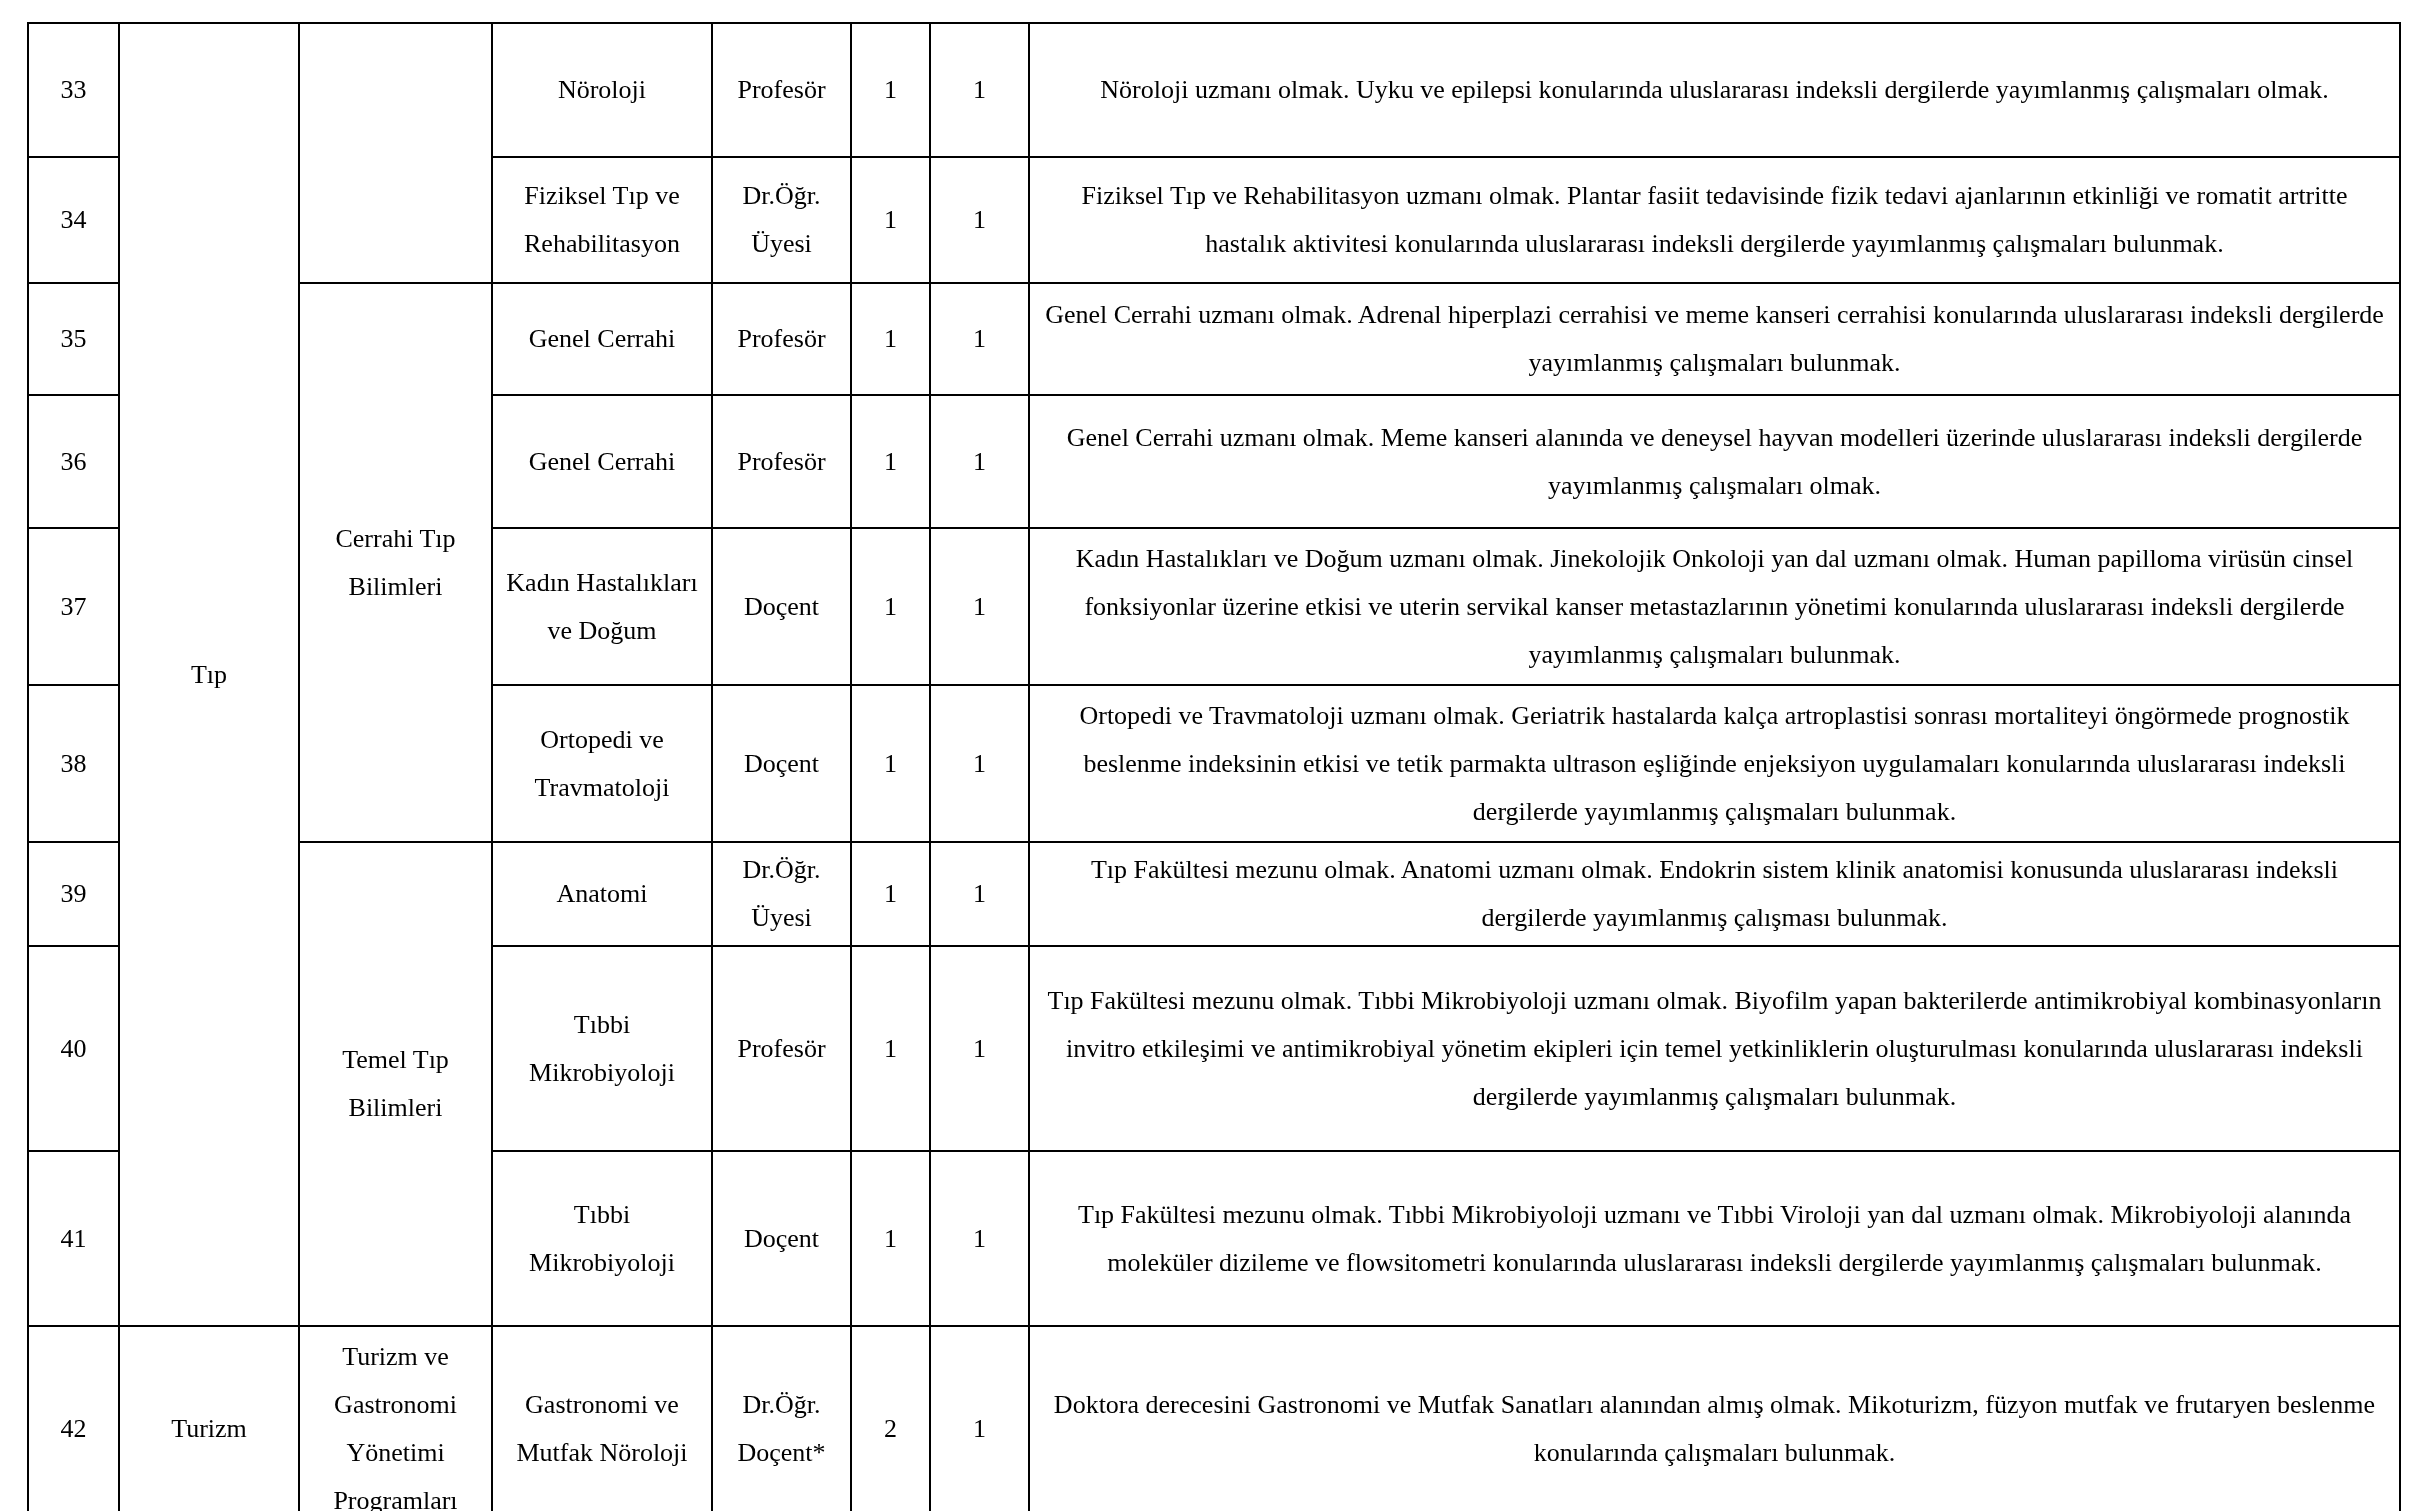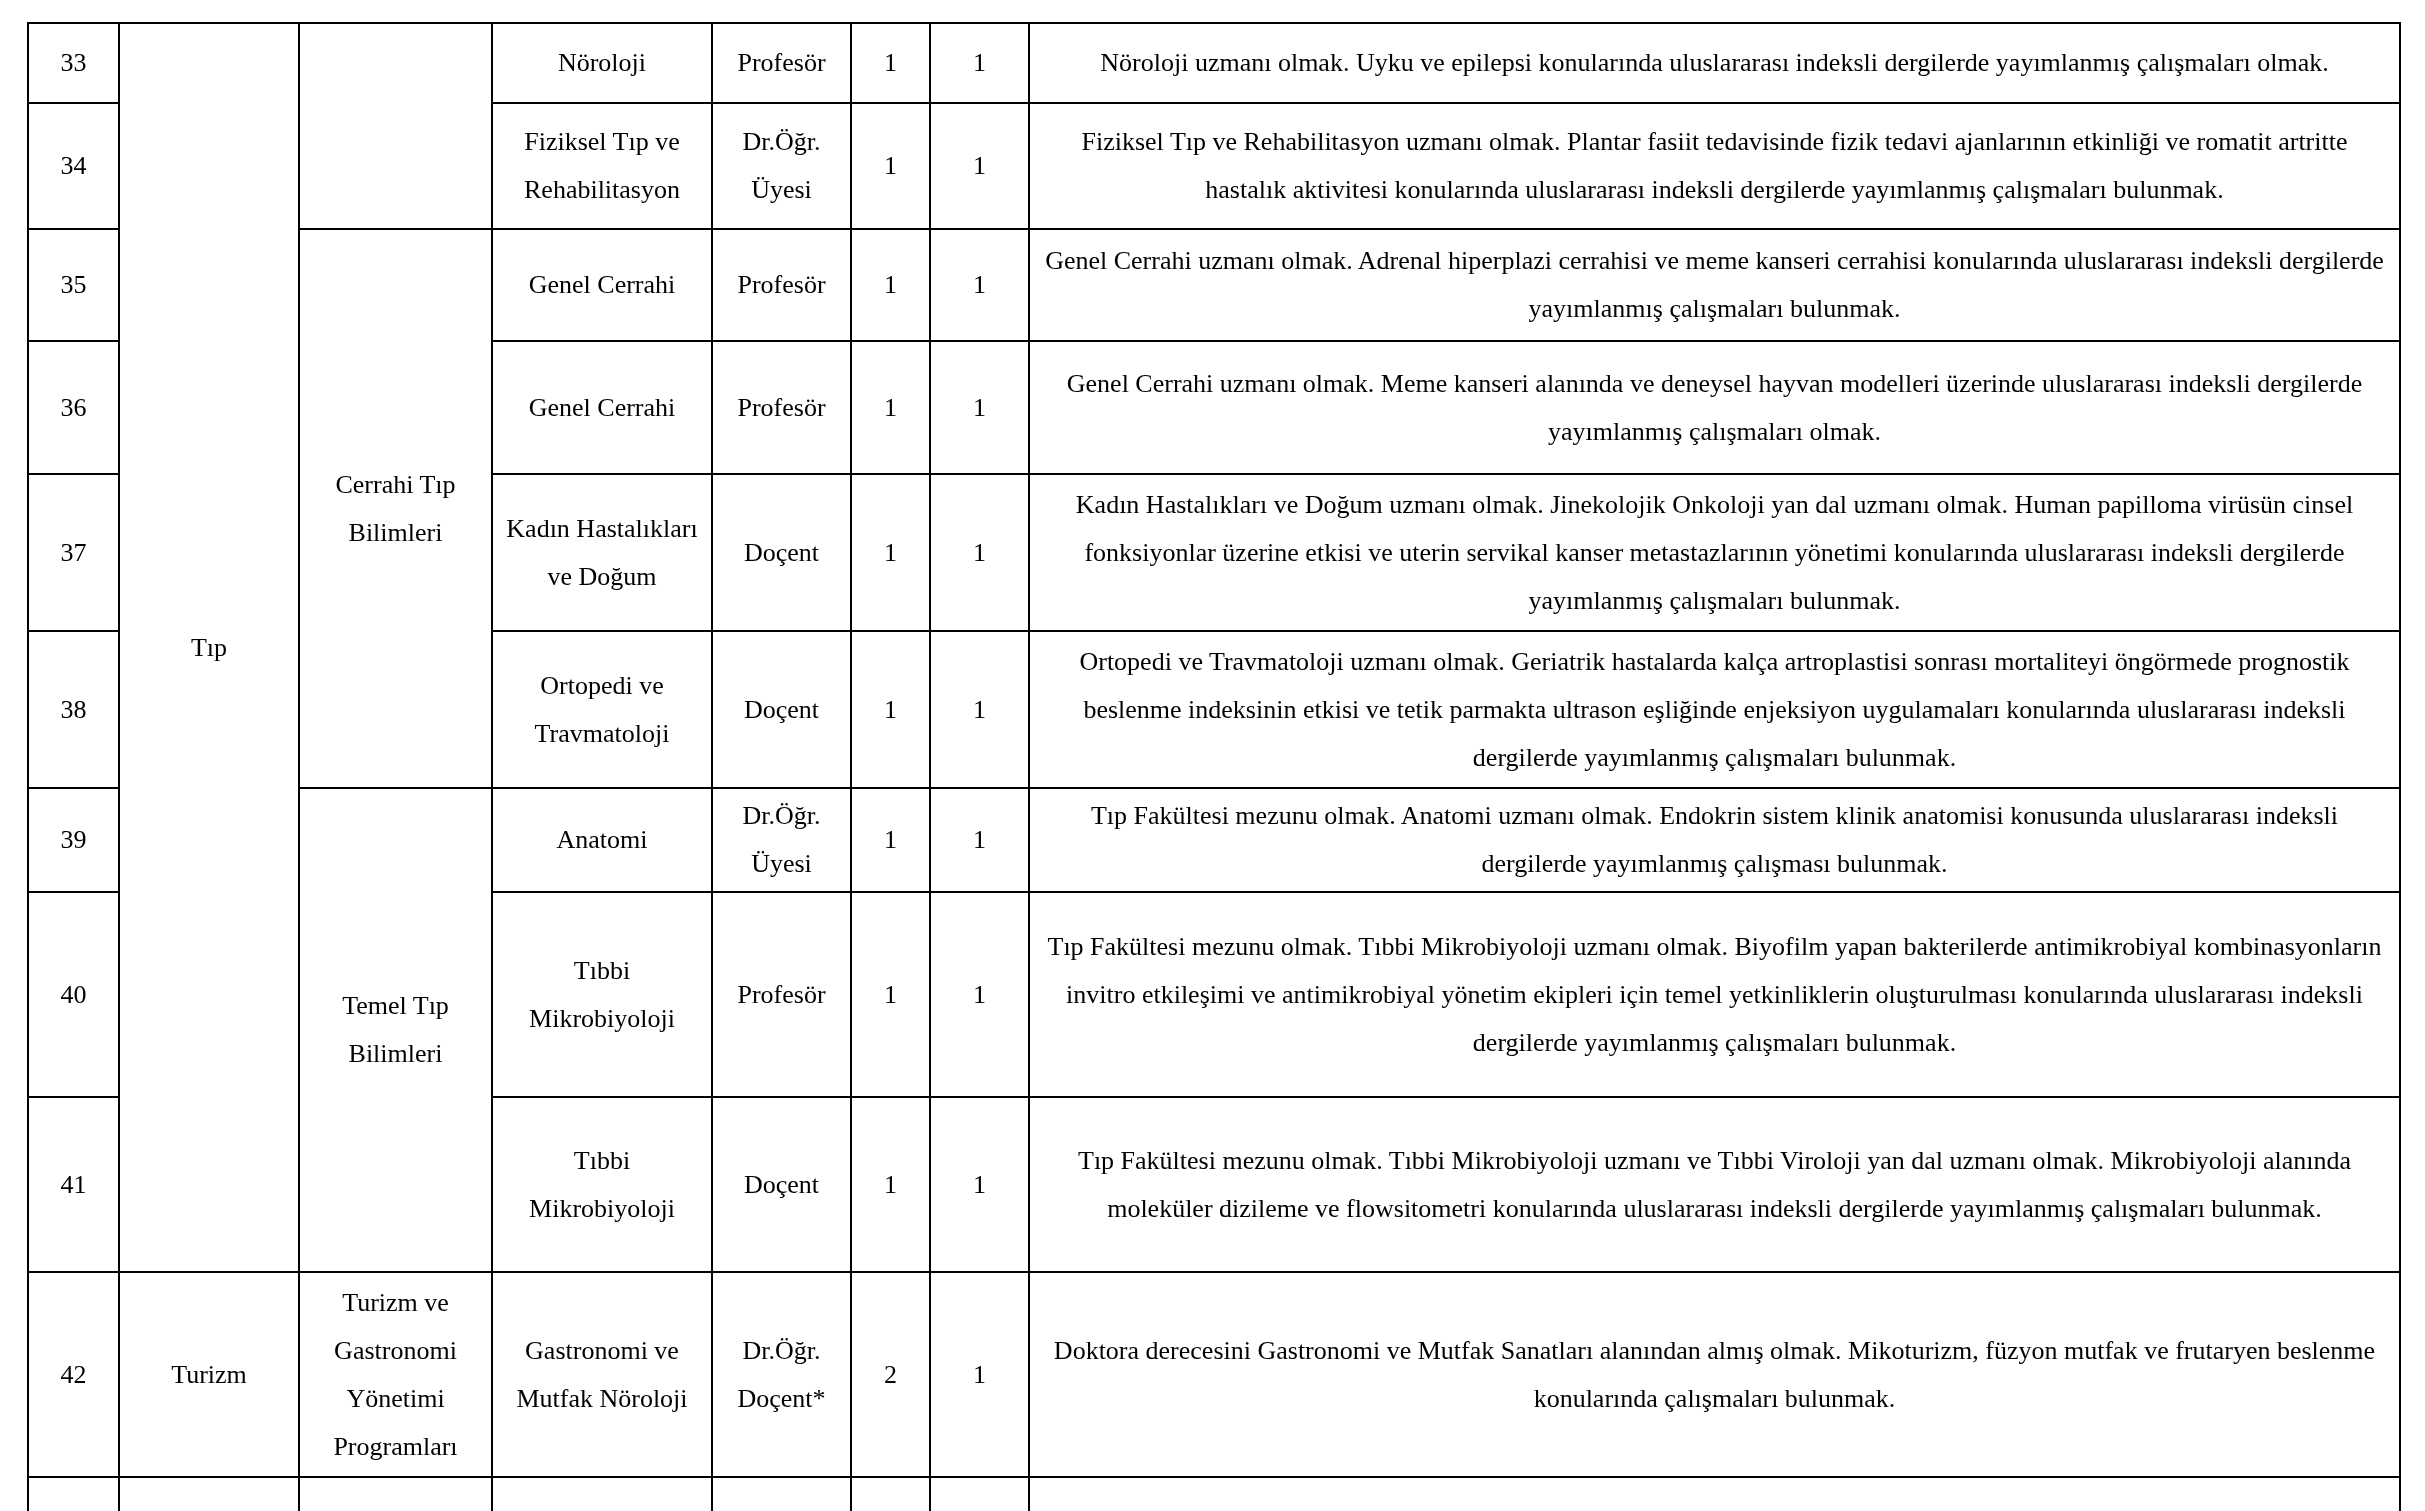--- a/index.html
+++ b/index.html
@@ -40,21 +40,21 @@
       <col style="width:180px">
       <col style="width:193px">
       <col style="width:220px">
       <col style="width:139px">
       <col style="width:79px">
       <col style="width:99px">
       <col style="width:1371px">
     </colgroup>
 
     <tbody>
-        <tr style="height:80px">
+        <tr style="height:134px">
       <td>33</td>
       <td rowspan="9">Tıp</td>
       <td rowspan="2"></td>
       <td>Nöroloji</td>
       <td>Profesör</td>
       <td>1</td>
       <td>1</td>
       <td class="c-desc">Nöroloji uzmanı olmak. Uyku ve epilepsi konularında uluslararası indeksli dergilerde yayımlanmış çalışmaları olmak.</td>
     </tr>
 

